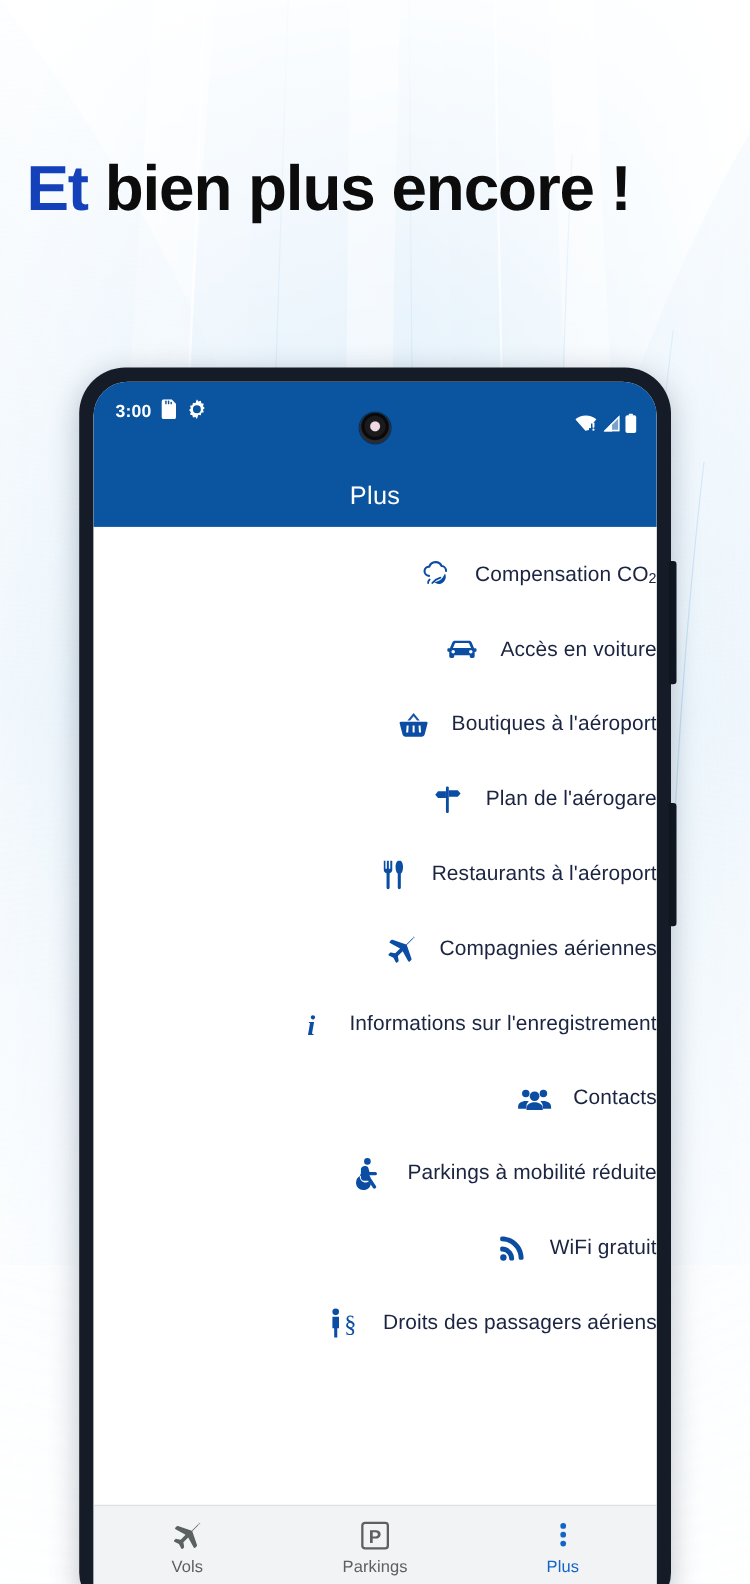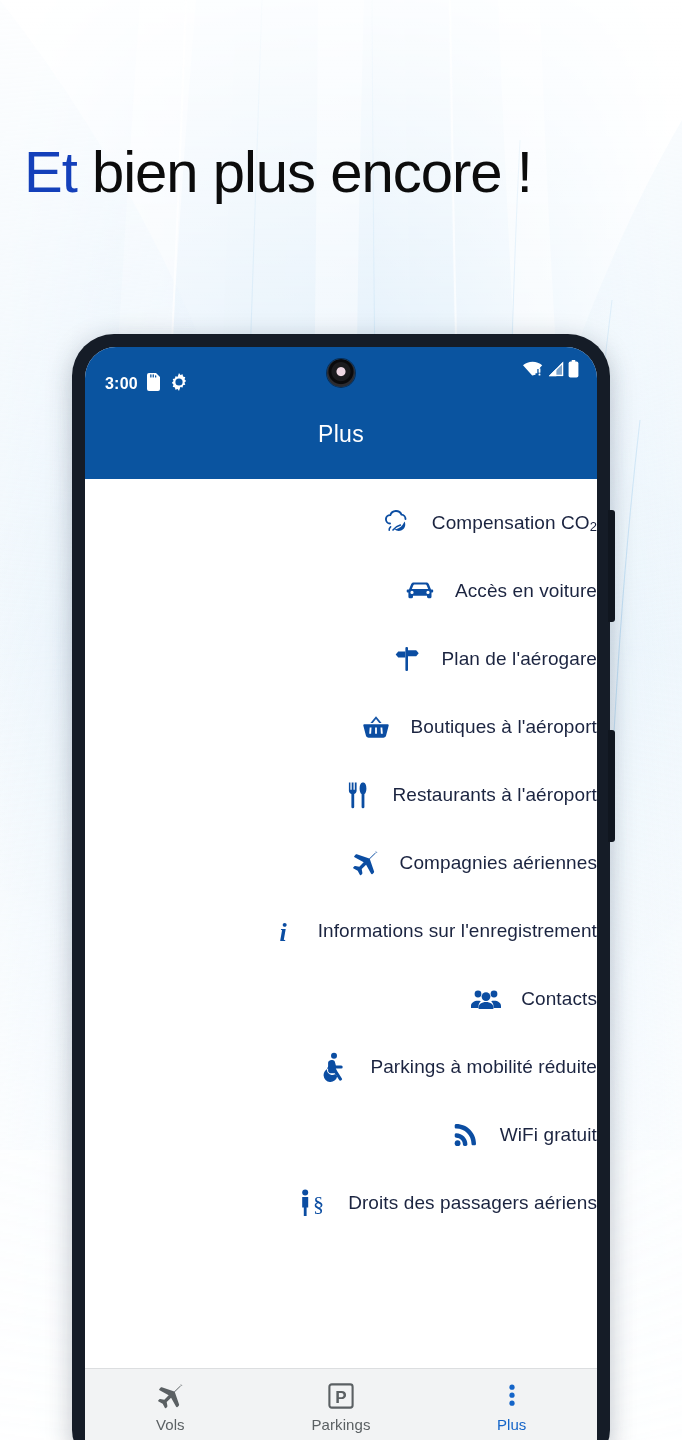--- a/index.html
+++ b/index.html
@@ -10,21 +10,21 @@
     position:relative;
   }
 
   
   #bg { position:absolute; inset:0; overflow:hidden; background:#fdfeff; }
   #bg svg { position:absolute; inset:0; width:682px; height:1440px; display:block; }
 
   
   #headline {
     position:absolute; left:24px; top:142px;
-    font-size:58px; font-weight:normal; letter-spacing:-1px;
+    font-size:58px; font-weight:bold; letter-spacing:-1px;
     white-space:nowrap; line-height:1.05;
     z-index:5;
   }
   #headline .blue { color:#1440BA; }
   #headline .black { color:#0c0c0c; }
 
   
   #phone {
     position:absolute; left:72px; top:334px;
     width:538px; height:1130px;
@@ -49,22 +49,22 @@
     display:flex; flex-direction:column;
   }
 
   
   #appbar {
     background:#0a54a0; color:#fff;
     height:132px; flex:0 0 132px;
     position:relative;
   }
   #statusbar {
-    height:48px; display:flex; align-items:flex-end;
-    padding:0 18px 0 20px; position:relative;
+    height:48px; display:flex; align-items:flex-start;
+    padding:0 18px 0 20px; position:relative;margin-top:16px;
   }
   #status-left { display:flex; align-items:center; gap:8px; }
   #clock { font-size:16px; font-weight:600; letter-spacing:.2px; }
   #status-right { position:absolute; right:18px; top:0; height:48px;
     display:flex; align-items:center; gap:4px; }
   #punchhole {
     position:absolute; left:50%; top:12px; transform:translateX(-50%);
     width:28px; height:28px; border-radius:50%;
     background:radial-gradient(circle at 50% 45%, #efd8e4 0 4px, #1b1b1e 5px 9px, #0a0a0c 10px 12px, #2b2b30 13px 14px);
     box-shadow:0 0 0 1px rgba(0,0,0,.45);
@@ -253,37 +253,37 @@
           <svg width="30" height="22" viewBox="0 0 30 22" fill="currentColor">
             <path d="M4 9.4 6.2 4.1C6.6 3.1 7.5 2.5 8.6 2.5h12.8c1.1 0 2 .6 2.4 1.6L26 9.4h1.2a1 1 0 0 1 1 1v1.2a1 1 0 0 1-1 1h-.7v4.1a1.5 1.5 0 0 1-1.5 1.5h-1.6A1.5 1.5 0 0 1 22 16.7v-1H8v1a1.5 1.5 0 0 1-1.5 1.5H4.9a1.5 1.5 0 0 1-1.5-1.5v-4.1h-.7a1 1 0 0 1-1-1v-1.2a1 1 0 0 1 1-1H4zm2.8-.3h16.4l-1.7-4a1 1 0 0 0-.9-.6H9.4a1 1 0 0 0-.9.6l-1.7 4zM7 10.8a1.6 1.6 0 1 0 0 3.2 1.6 1.6 0 0 0 0-3.2zm16 0a1.6 1.6 0 1 0 0 3.2 1.6 1.6 0 0 0 0-3.2zm-11 .6h6v1.7h-6z"></path>
           </svg>
         </span>
         <span class="li-label"><span>Accès en voiture</span><sub></sub></span>
       </div>
 
 
       <div class="list-item">
         <span class="li-icon">
+          <svg width="28" height="26" viewBox="0 0 28 26" fill="currentColor">
+            <path d="M14 2.2 19.6 9h-2.4l-3.2-3.9L10.8 9H8.4L14 2.2z" opacity=".95"></path>
+            <path d="M2.4 10.2h23.2c.8 0 1.3.7 1.1 1.4l-2.6 9.9c-.3 1.3-1.5 2.2-2.8 2.2H6.7c-1.3 0-2.5-.9-2.8-2.2l-2.6-9.9c-.2-.7.3-1.4 1.1-1.4zm5.3 3.4-.5 6.2h1.9l.4-6.2H7.7zm5.4 0v6.2h1.8v-6.2h-1.8zm5.4 0 .4 6.2h1.9l-.5-6.2h-1.8z"></path>
+          </svg>
+        </span>
+        <span class="li-label"><span>Boutiques à l'aéroport</span><sub></sub></span>
+      </div>
+
+      <div class="list-item">
+        <span class="li-icon">
           <svg width="26" height="28" viewBox="0 0 26 28" fill="currentColor">
             <rect x="11.4" y="2" width="2.6" height="24" rx="1.1"></rect>
             <path d="M14 5.3h8.2l2.5 3-2.5 3H14z"></path>
             <path d="M11.4 12.4H4.2l-2.5-3 2.5-3h7.2z"></path>
           </svg>
         </span>
         <span class="li-label"><span>Plan de l'aérogare</span><sub></sub></span>
-      </div>
-
-      <div class="list-item">
-        <span class="li-icon">
-          <svg width="28" height="26" viewBox="0 0 28 26" fill="currentColor">
-            <path d="M14 2.2 19.6 9h-2.4l-3.2-3.9L10.8 9H8.4L14 2.2z" opacity=".95"></path>
-            <path d="M2.4 10.2h23.2c.8 0 1.3.7 1.1 1.4l-2.6 9.9c-.3 1.3-1.5 2.2-2.8 2.2H6.7c-1.3 0-2.5-.9-2.8-2.2l-2.6-9.9c-.2-.7.3-1.4 1.1-1.4zm5.3 3.4-.5 6.2h1.9l.4-6.2H7.7zm5.4 0v6.2h1.8v-6.2h-1.8zm5.4 0 .4 6.2h1.9l-.5-6.2h-1.8z"></path>
-          </svg>
-        </span>
-        <span class="li-label"><span>Boutiques à l'aéroport</span><sub></sub></span>
       </div>
 
       <div class="list-item">
         <span class="li-icon">
           <svg width="22" height="28" viewBox="0 0 22 28" fill="currentColor">
             <path d="M2.6 1.6h1.8v7.2h1.3V1.6h1.8v7.2h1.3V1.6h1.8v8.1c0 1.5-1 2.8-2.4 3.2v13a1.4 1.4 0 0 1-2.8 0v-13C3.9 12.5 2.9 11.2 2.9 9.7V1.6h-.3z"></path>
             <path d="M17.6 1.6c1.6 0 2.8 2.4 2.8 5.8 0 2.7-.8 5-2 5.7v12.8a1.4 1.4 0 0 1-2.8 0V13.1c-1.2-.7-2-3-2-5.7 0-3.4 1.2-5.8 2.8-5.8h1.2z"></path>
           </svg>
         </span>
         <span class="li-label"><span>Restaurants à l'aéroport</span><sub></sub></span>

